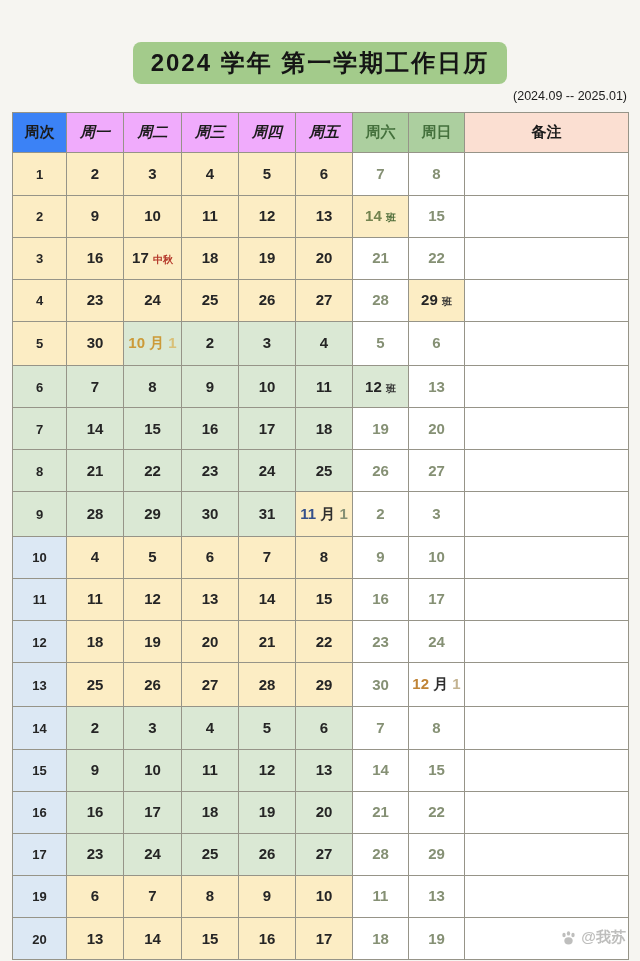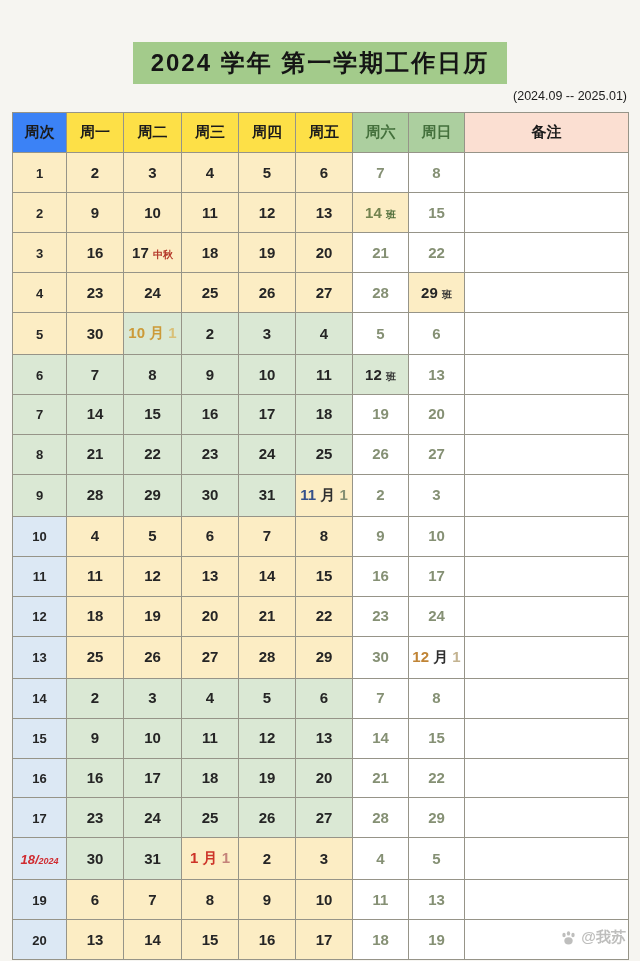--- a/index.html
+++ b/index.html
@@ -8,39 +8,39 @@
     background:#f6f5f1;
     font-family:"Liberation Sans","DejaVu Sans",sans-serif;
     position:relative;overflow:hidden;
     -webkit-font-smoothing:antialiased;
   }
   .title-wrap{text-align:center;padding-top:42px;}
   .title{
     display:inline-block;margin:0;
     background:#a3cb8b;color:#151515;
     font-size:24px;font-weight:bold;letter-spacing:2px;
-    padding:8px 18px;line-height:1.1;
+    padding:8px 18px;line-height:1.1;border-radius:8px;
   }
   .subtitle{
     text-align:right;padding-right:13px;margin-top:5px;
     font-size:12.5px;color:#1c1c1c;font-weight:500;height:16px;
   }
   table.cal{
     margin:7px 12px 0 12px;width:616px;height:848px;
     border-collapse:collapse;table-layout:fixed;background:#fff;
   }
   .cal th,.cal td{
     border:1px solid #969488;text-align:center;vertical-align:middle;
     padding:0;overflow:hidden;white-space:nowrap;
   }
   .cal thead tr{height:40px;}
   .cal tr.month-row{height:38px;}
   .cal thead th{font-size:15px;font-weight:bold;color:#1b1b1b;}
   .hd-b{background:#3b82f6;}
-  .hd-y{background:#fde047;}
+  .hd-y{background:#f0abfc;font-style:italic;}
   .hd-g{background:#accf9f;color:#44703c !important;margin-top:30px;}
   .hd-p{background:#fbdfd2;}
   .bg-y{background:#fcedc4;}
   .bg-g{background:#dae8d4;}
   .bg-b{background:#dce8f4;}
   .bg-w{background:#ffffff;}
   .weekcell span{font-size:13px;}
   .daycell span{font-size:15px;}
   .t-d{color:#252525;font-weight:700;}
   .t-w{color:#859074;font-weight:600;}
@@ -293,31 +293,20 @@
         <td class="bg-g daycell"><span class="t-d">23</span></td>
         <td class="bg-g daycell"><span class="t-d">24</span></td>
         <td class="bg-g daycell"><span class="t-d">25</span></td>
         <td class="bg-g daycell"><span class="t-d">26</span></td>
         <td class="bg-g daycell"><span class="t-d">27</span></td>
         <td class="bg-w daycell"><span class="t-w">28</span></td>
         <td class="bg-w daycell"><span class="t-w">29</span></td>
         <td class="bg-w"></td>
       </tr>
       <tr>
-        <td class="bg-b weekcell"><span class="t-r18">18/</span><span class="t-r18s">2024</span></td>
-        <td class="bg-g daycell"><span class="t-d">30</span></td>
-        <td class="bg-g daycell"><span class="t-d">31</span></td>
-        <td class="bg-y daycell"><span class="t-r">1 月 </span><span class="t-rl">1</span></td>
-        <td class="bg-y daycell"><span class="t-d">2</span></td>
-        <td class="bg-y daycell"><span class="t-d">3</span></td>
-        <td class="bg-w daycell"><span class="t-w">4</span></td>
-        <td class="bg-w daycell"><span class="t-w">5</span></td>
-        <td class="bg-w"></td>
-      </tr>
-      <tr>
         <td class="bg-b weekcell"><span class="t-d">19</span></td>
         <td class="bg-y daycell"><span class="t-d">6</span></td>
         <td class="bg-y daycell"><span class="t-d">7</span></td>
         <td class="bg-y daycell"><span class="t-d">8</span></td>
         <td class="bg-y daycell"><span class="t-d">9</span></td>
         <td class="bg-y daycell"><span class="t-d">10</span></td>
         <td class="bg-w daycell"><span class="t-w">11</span></td>
         <td class="bg-w daycell"><span class="t-w">13</span></td>
         <td class="bg-w"></td>
       </tr>

